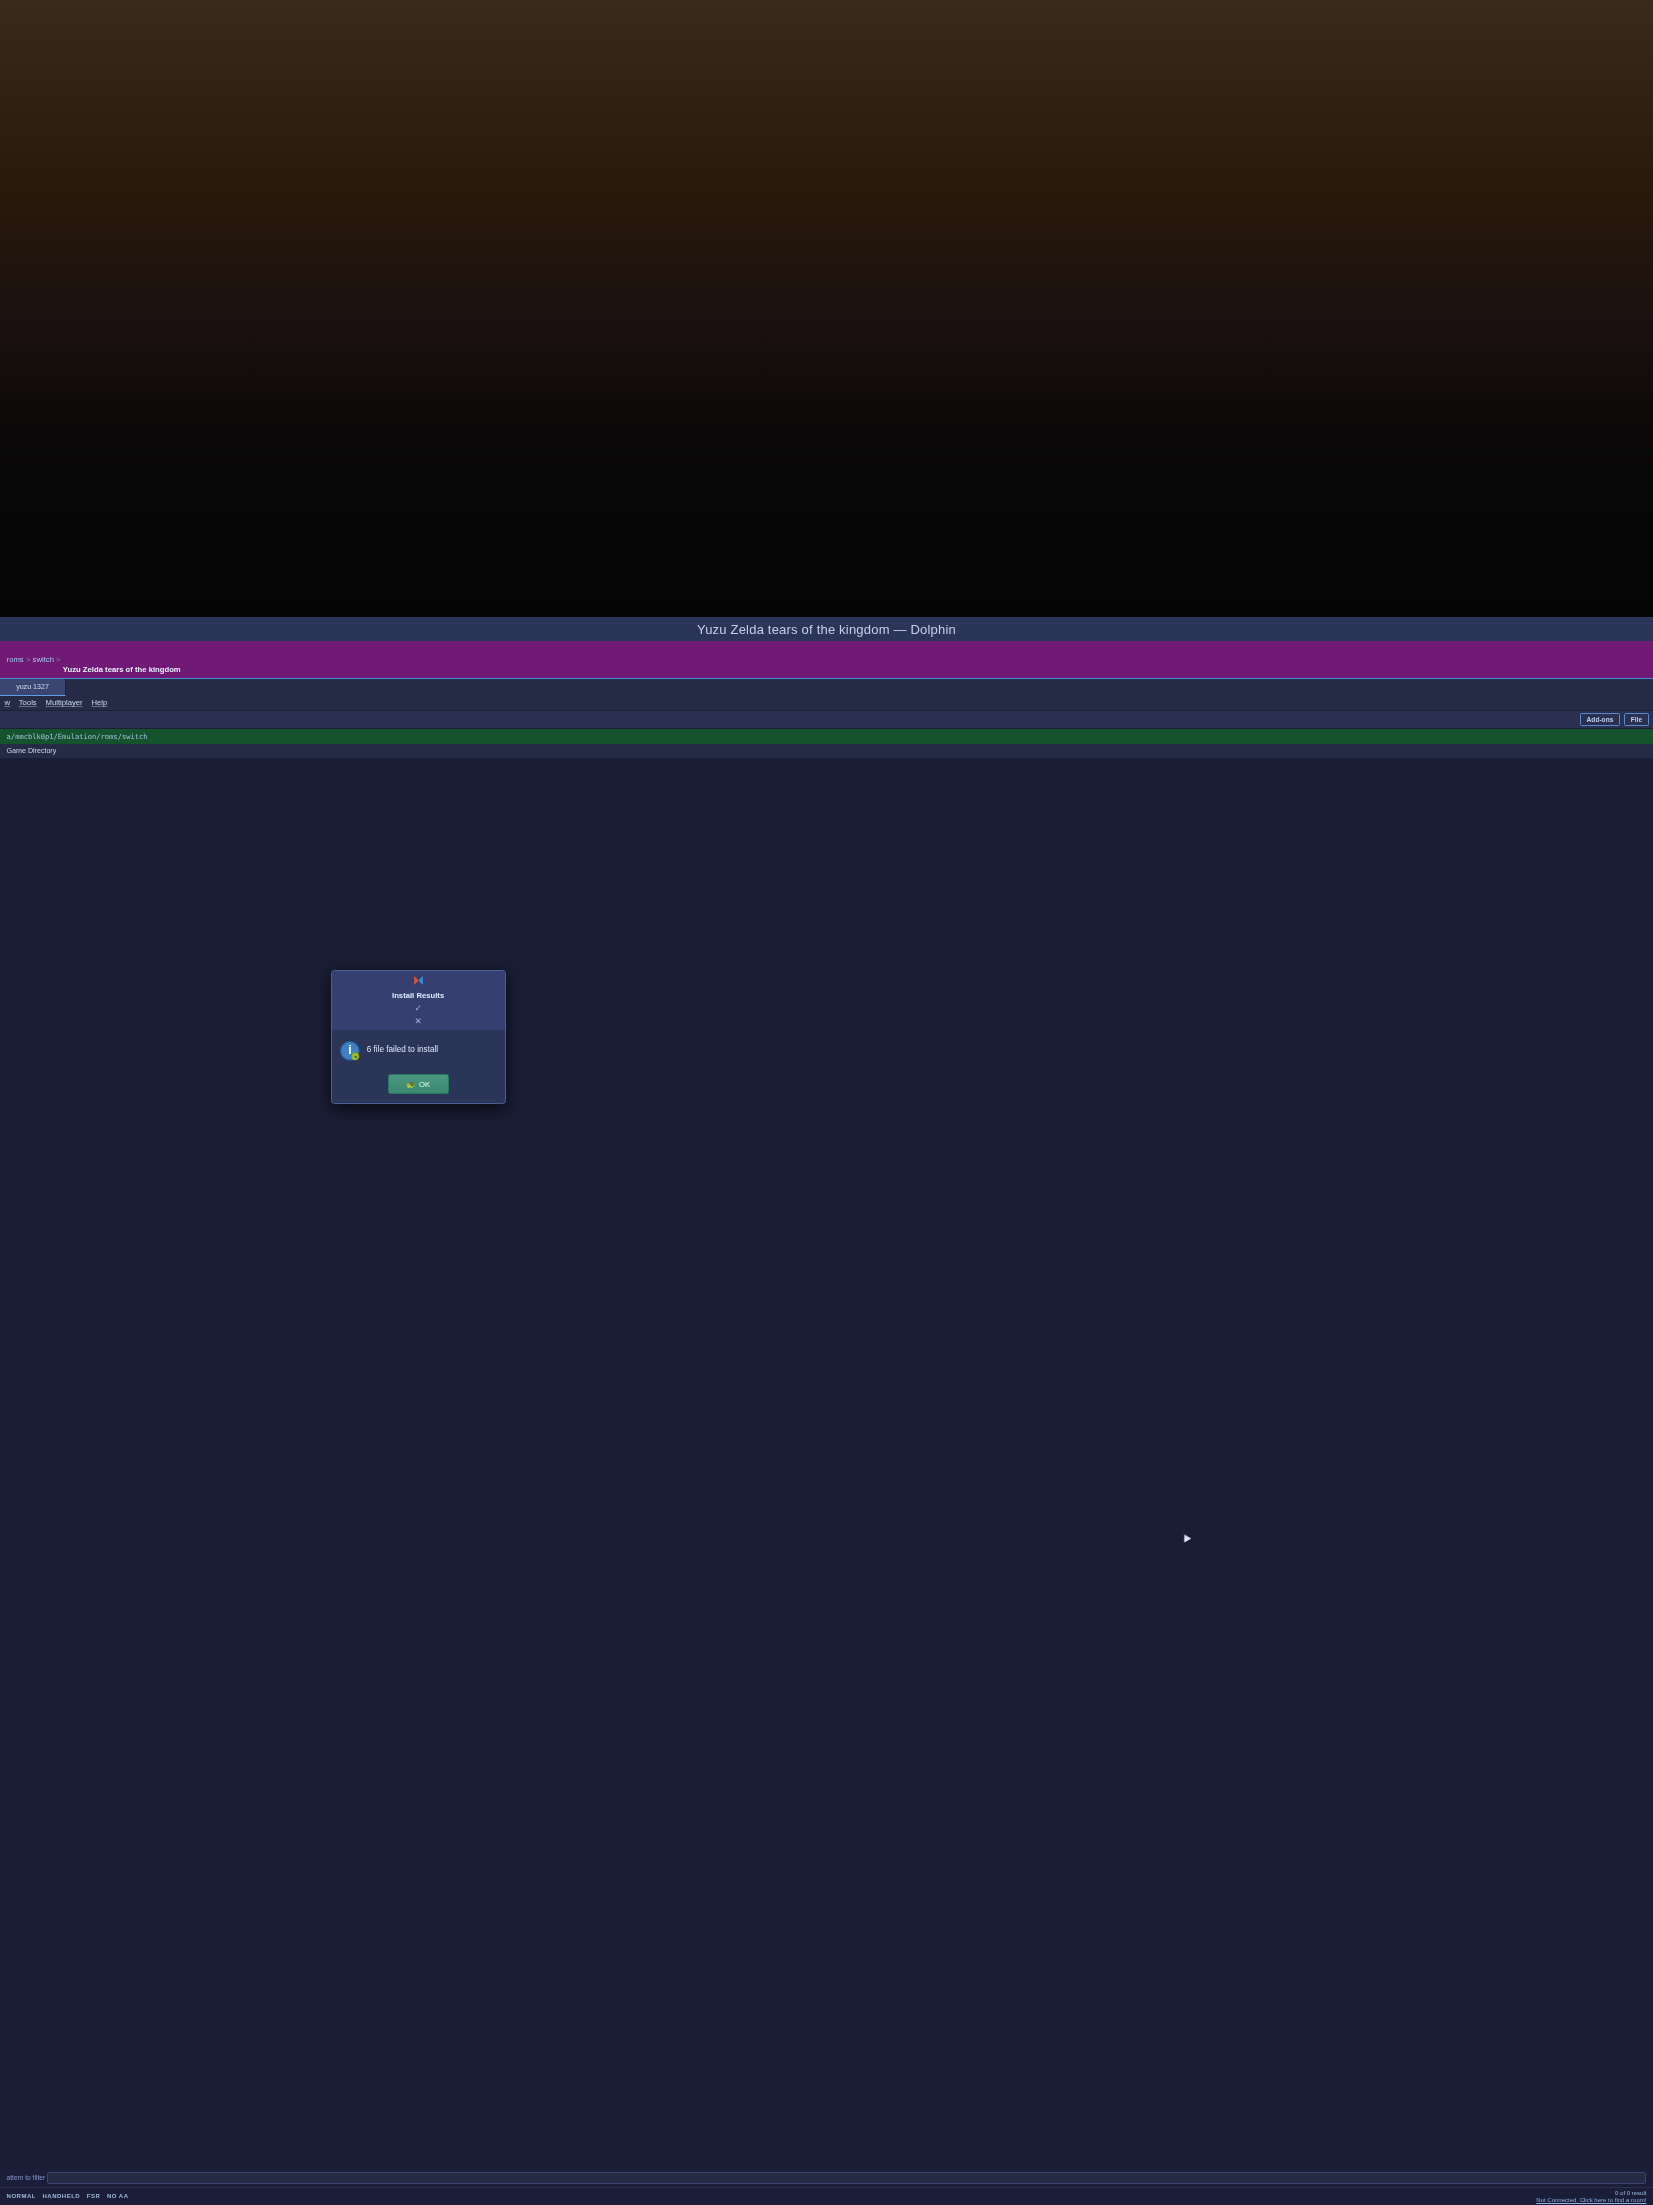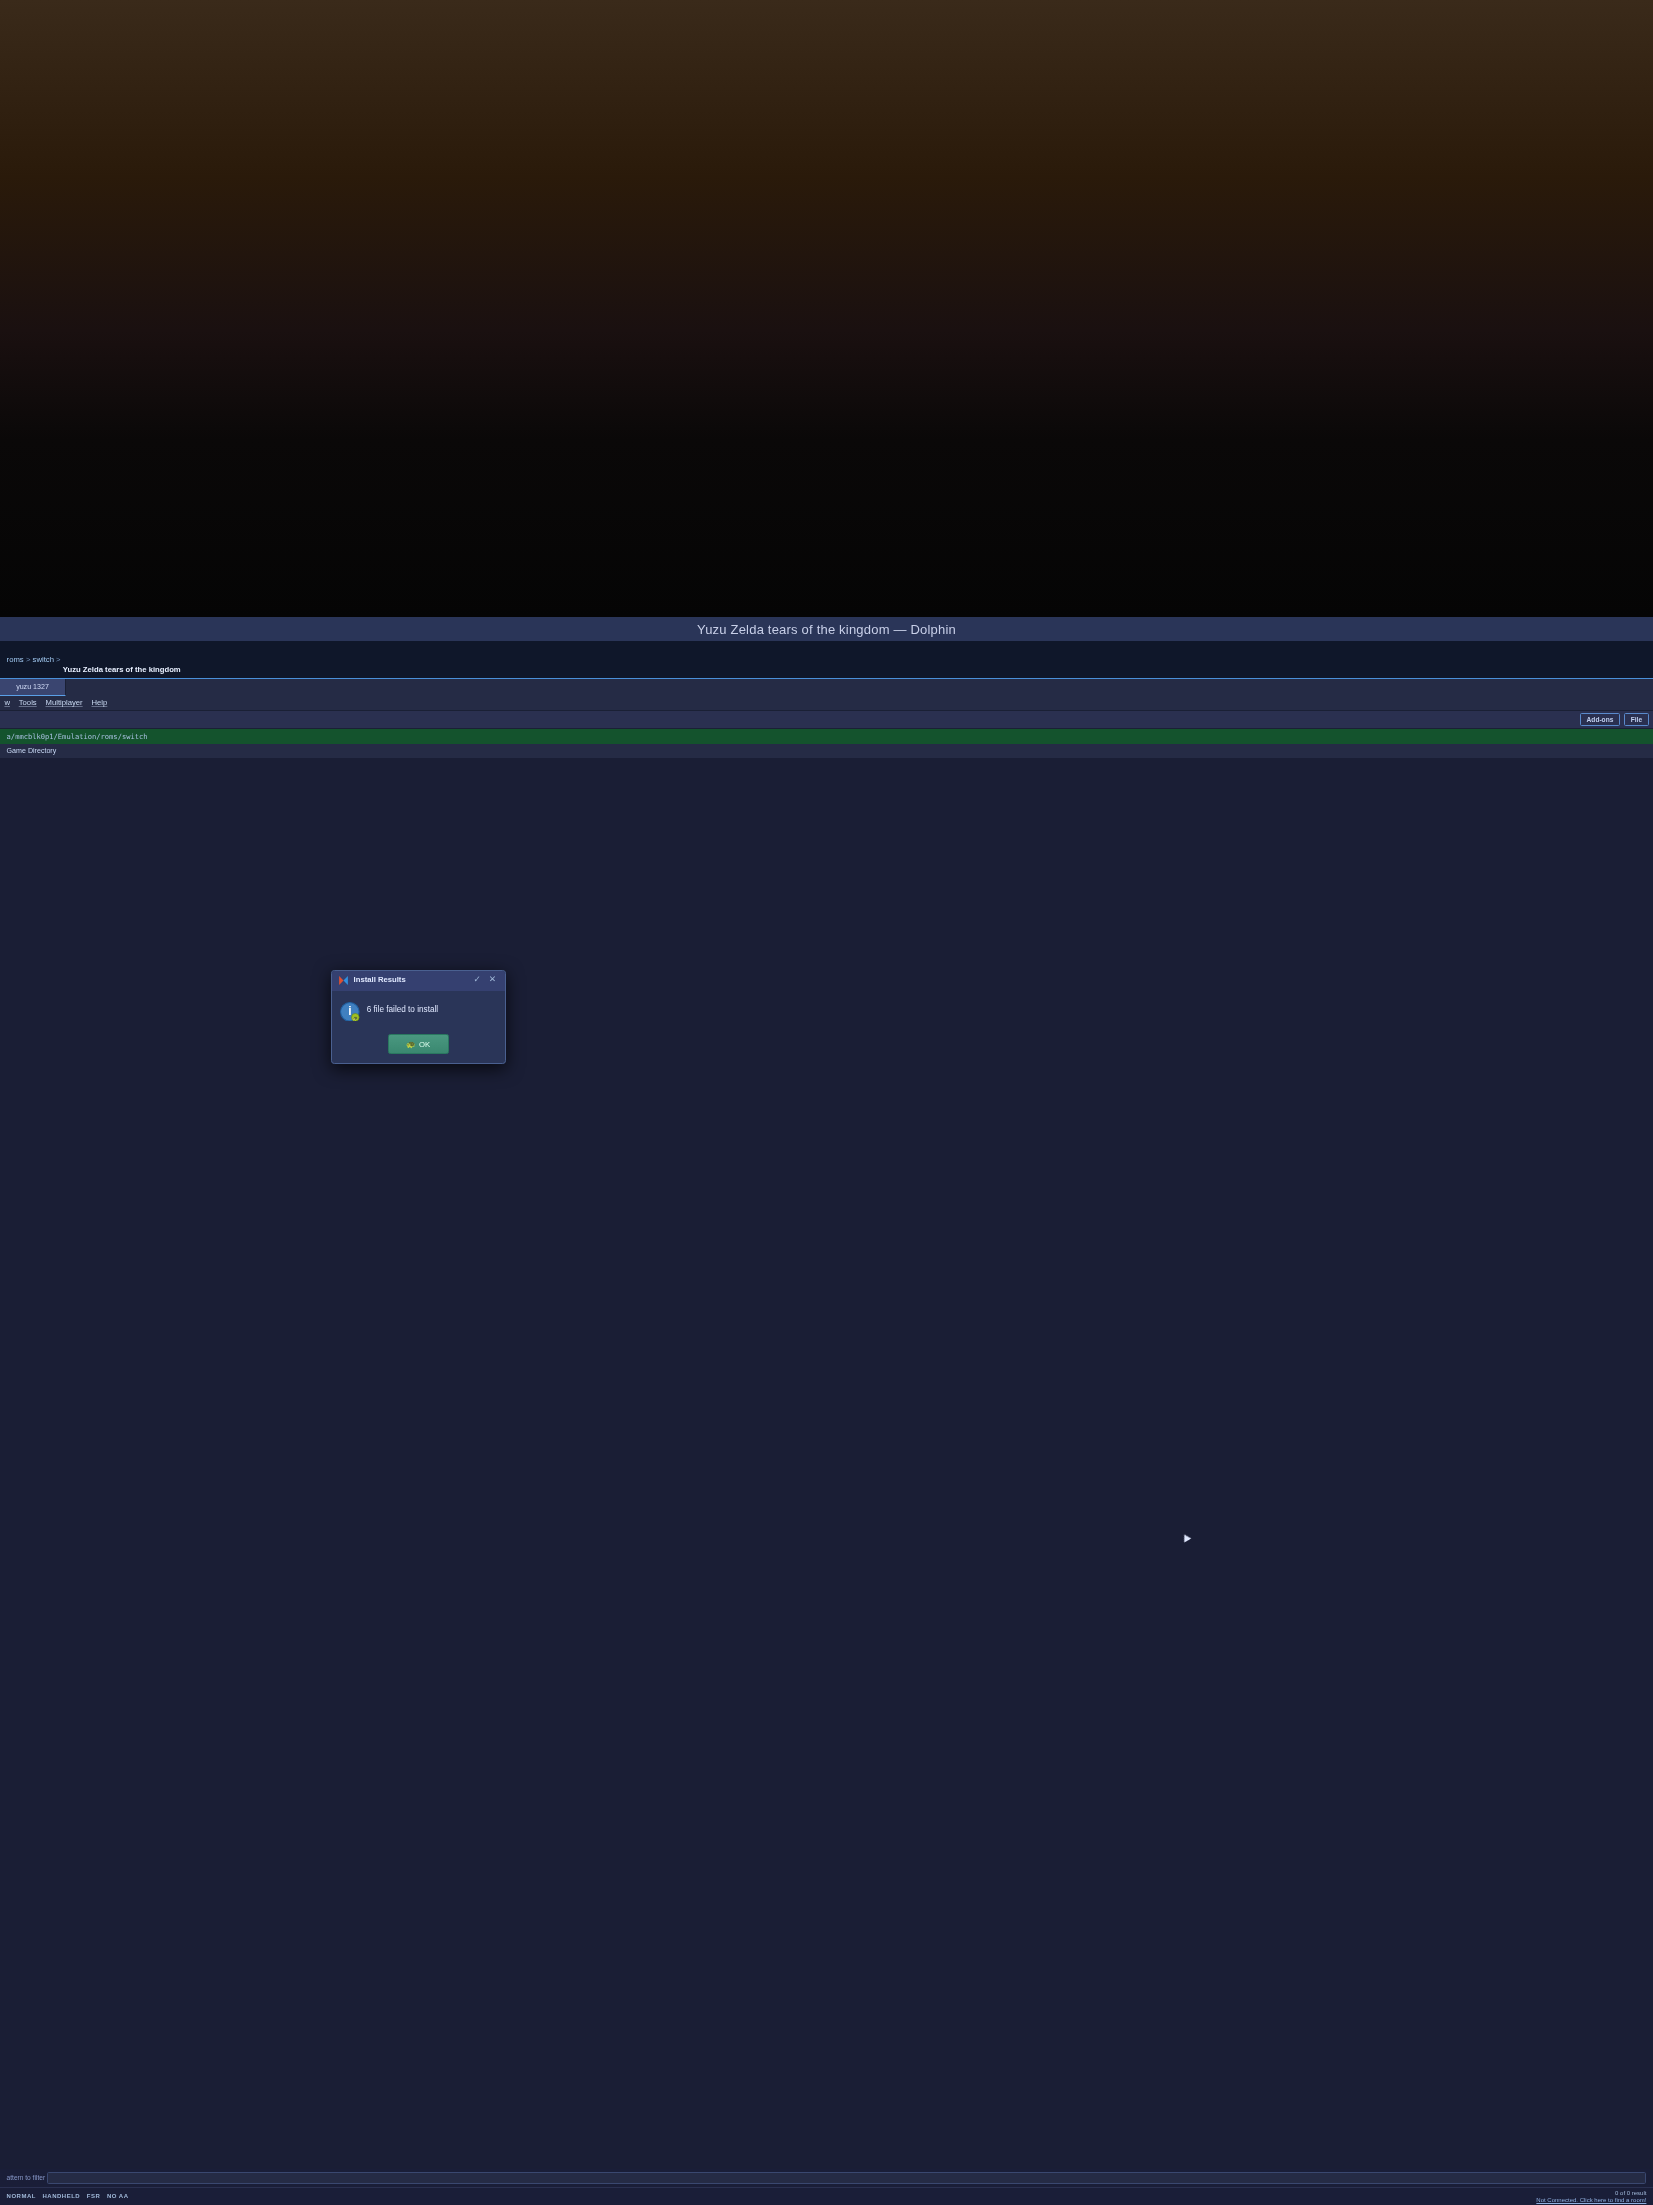--- a/index.html
+++ b/index.html
@@ -48,21 +48,21 @@
       text-align: center;
       padding: 4.4px 8.8px;
       color: #c8cfe8;
       font-size: 13px;
       letter-spacing: 0.2px;
       flex-shrink: 0;
     }
 
     
     .breadcrumb {
-      background: #0f172a;
+      background: #701a75;
       padding: 3.8px 6.6px;
       color: #b0c0e8;
       font-size: 7.7px;
       flex-shrink: 0;
       display: flex;
       align-items: center;
       gap: 2.2px;
       border-bottom: 1.1px solid #4a90d9;
     }
 
@@ -202,23 +202,24 @@
       background: #2a3558;
       border: 0.5px solid #4a6090;
       border-radius: 3.3px;
       box-shadow: 0 4.4px 17.5px rgba(0,0,0,0.7);
       overflow: hidden;
     }
 
     .dialog-titlebar {
       background: #354070;
       display: flex;
-      align-items: flex-start;
+      align-items: center;
       padding: 4.4px 6.6px;
       gap: 4.4px;
+      flex-direction: column;
     }
 
     .dialog-icon {
       width: 11px;
       height: 11px;
       flex-shrink: 0;
     }
 
     .dialog-title {
       color: #e0e8ff;

